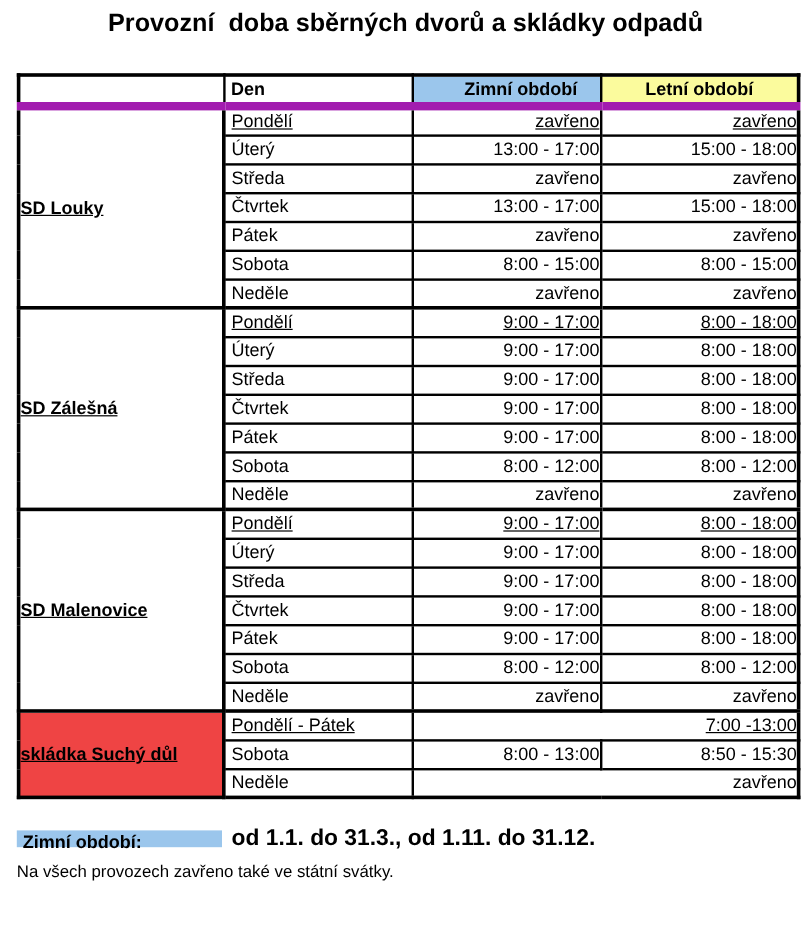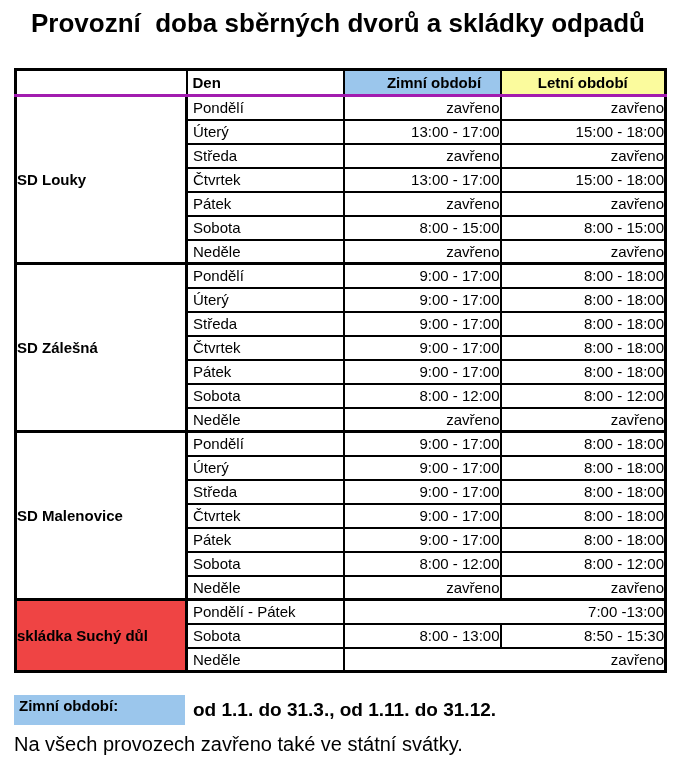--- a/index.html
+++ b/index.html
@@ -3,21 +3,21 @@
 <meta charset="utf-8">
 <style>
   * { margin: 0; padding: 0; box-sizing: border-box; }
   html, body {
     width: 676px; height: 773px;
     background: #ffffff;
     color: #000000;
     font-family: "Liberation Sans", sans-serif;
   }
   .page-title {
-    font-size: 26px;
+    font-size: 21px;
     font-weight: bold;
     text-align: center;
     margin-top: 8px;
     white-space: pre;
     letter-spacing: 0px;
   }
   table.schedule {
     border-collapse: collapse;
     table-layout: fixed;
     margin: 29px 0 0 14px;
@@ -28,42 +28,42 @@
   col.c-winter { width: 157px; }
   col.c-summer { width: 165px; }
   th, td {
     border: 2px solid #000;
     font-size: 15px;
     height: 24px;
     overflow: hidden;
     white-space: nowrap;
     vertical-align: middle;
   }
-  thead th { height: 26px; font-weight: bold; border-bottom: 3px solid #a21caf; }
+  thead th { height: 26px; font-weight: bold; border-bottom: 7px solid #a21caf; }
   th.day-head { text-align: left; padding-left: 5px; }
   th.winter-head { background: var(--winter); text-align: center; padding-left: 24px; }
   th.summer-head { background: var(--summer); text-align: center; }
   tbody td.day-cell  { text-align: left; padding-left: 5px; font-weight: normal; }
   tbody td.time-cell { text-align: right; font-weight: normal; }
   tbody td.group-cell {
     font-weight: bold;
     text-align: left;
     border: 3px solid #000;
   }
-  tbody tr.group-start td { border-top: 3px solid #000; }
+  tbody tr.group-start td { border-top: 3px solid #000; text-decoration: underline; }
   .legend { margin: 22px 0 0 14px; }
   .legend-row { display: flex; align-items: center; margin-bottom: 1px; }
   .legend-label {
-    width: 171px; height: 30px; line-height: 22px;
+    width: 171px; height: 14px; line-height: 22px;
     font-weight: bold; font-size: 15px; padding-left: 5px;
   }
   .winter-bg { background: var(--winter); }
   .summer-bg { background: var(--summer); }
   .legend-value { font-weight: bold; font-size: 19px; margin-left: 8px; }
-  .note { font-size: 20px; margin: 8px 0 0 14px; }
+  .note { font-size: 14px; margin: 8px 0 0 14px; }
 </style>
 </head>
 <body>
 
 <h1 class="page-title">Provozní  doba sběrných dvorů a skládky odpadů</h1>
 
 <table class="schedule">
   <colgroup>
     <col class="c-group">
       <col class="c-day">

